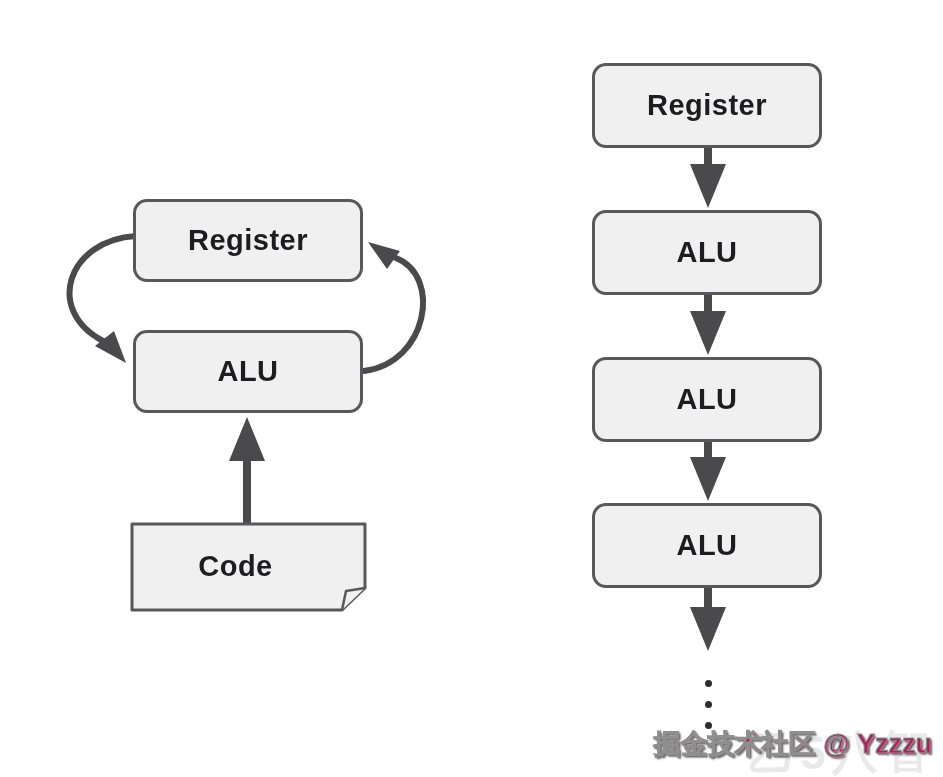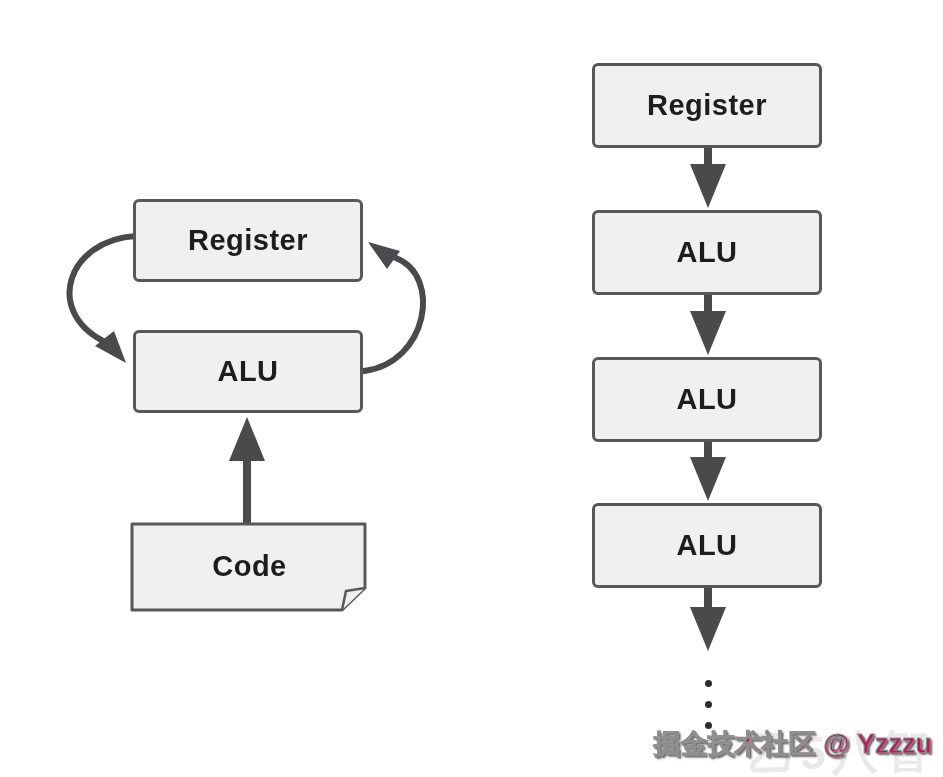--- a/index.html
+++ b/index.html
@@ -21,21 +21,21 @@
     width: 943px; height: 777px;
     z-index: 1;
   }
   .node-box {
     position: absolute;
     width: 230px;
     height: 85px;
     box-sizing: border-box;
     background: #f0f0f0;
     border: 3px solid #58585a;
-    border-radius: 6px;
+    border-radius: 14px;
     display: flex;
     align-items: center;
     justify-content: center;
     font-size: 29px;
     font-weight: 700;
     letter-spacing: 0.5px;
     color: #1d1d1f;
     z-index: 2;
   }
   .box-register-left   { left: 133px; top: 199px; height: 83px; }
@@ -45,21 +45,21 @@
   .box-alu-right-2     { left: 592px; top: 357px; }
   .box-alu-right-3     { left: 592px; top: 503px; }
 
   .code-shape {
     position: absolute;
     left: 130px; top: 521px;
     z-index: 2;
   }
   .code-label {
     position: absolute;
-    left: 130px; top: 521px;
+    left: 116px; top: 521px;
     width: 239px; height: 90px;
     display: flex;
     align-items: center;
     justify-content: center;
     font-size: 29px;
     font-weight: 700;
     letter-spacing: 0.5px;
     color: #1d1d1f;
     z-index: 3;
   }

